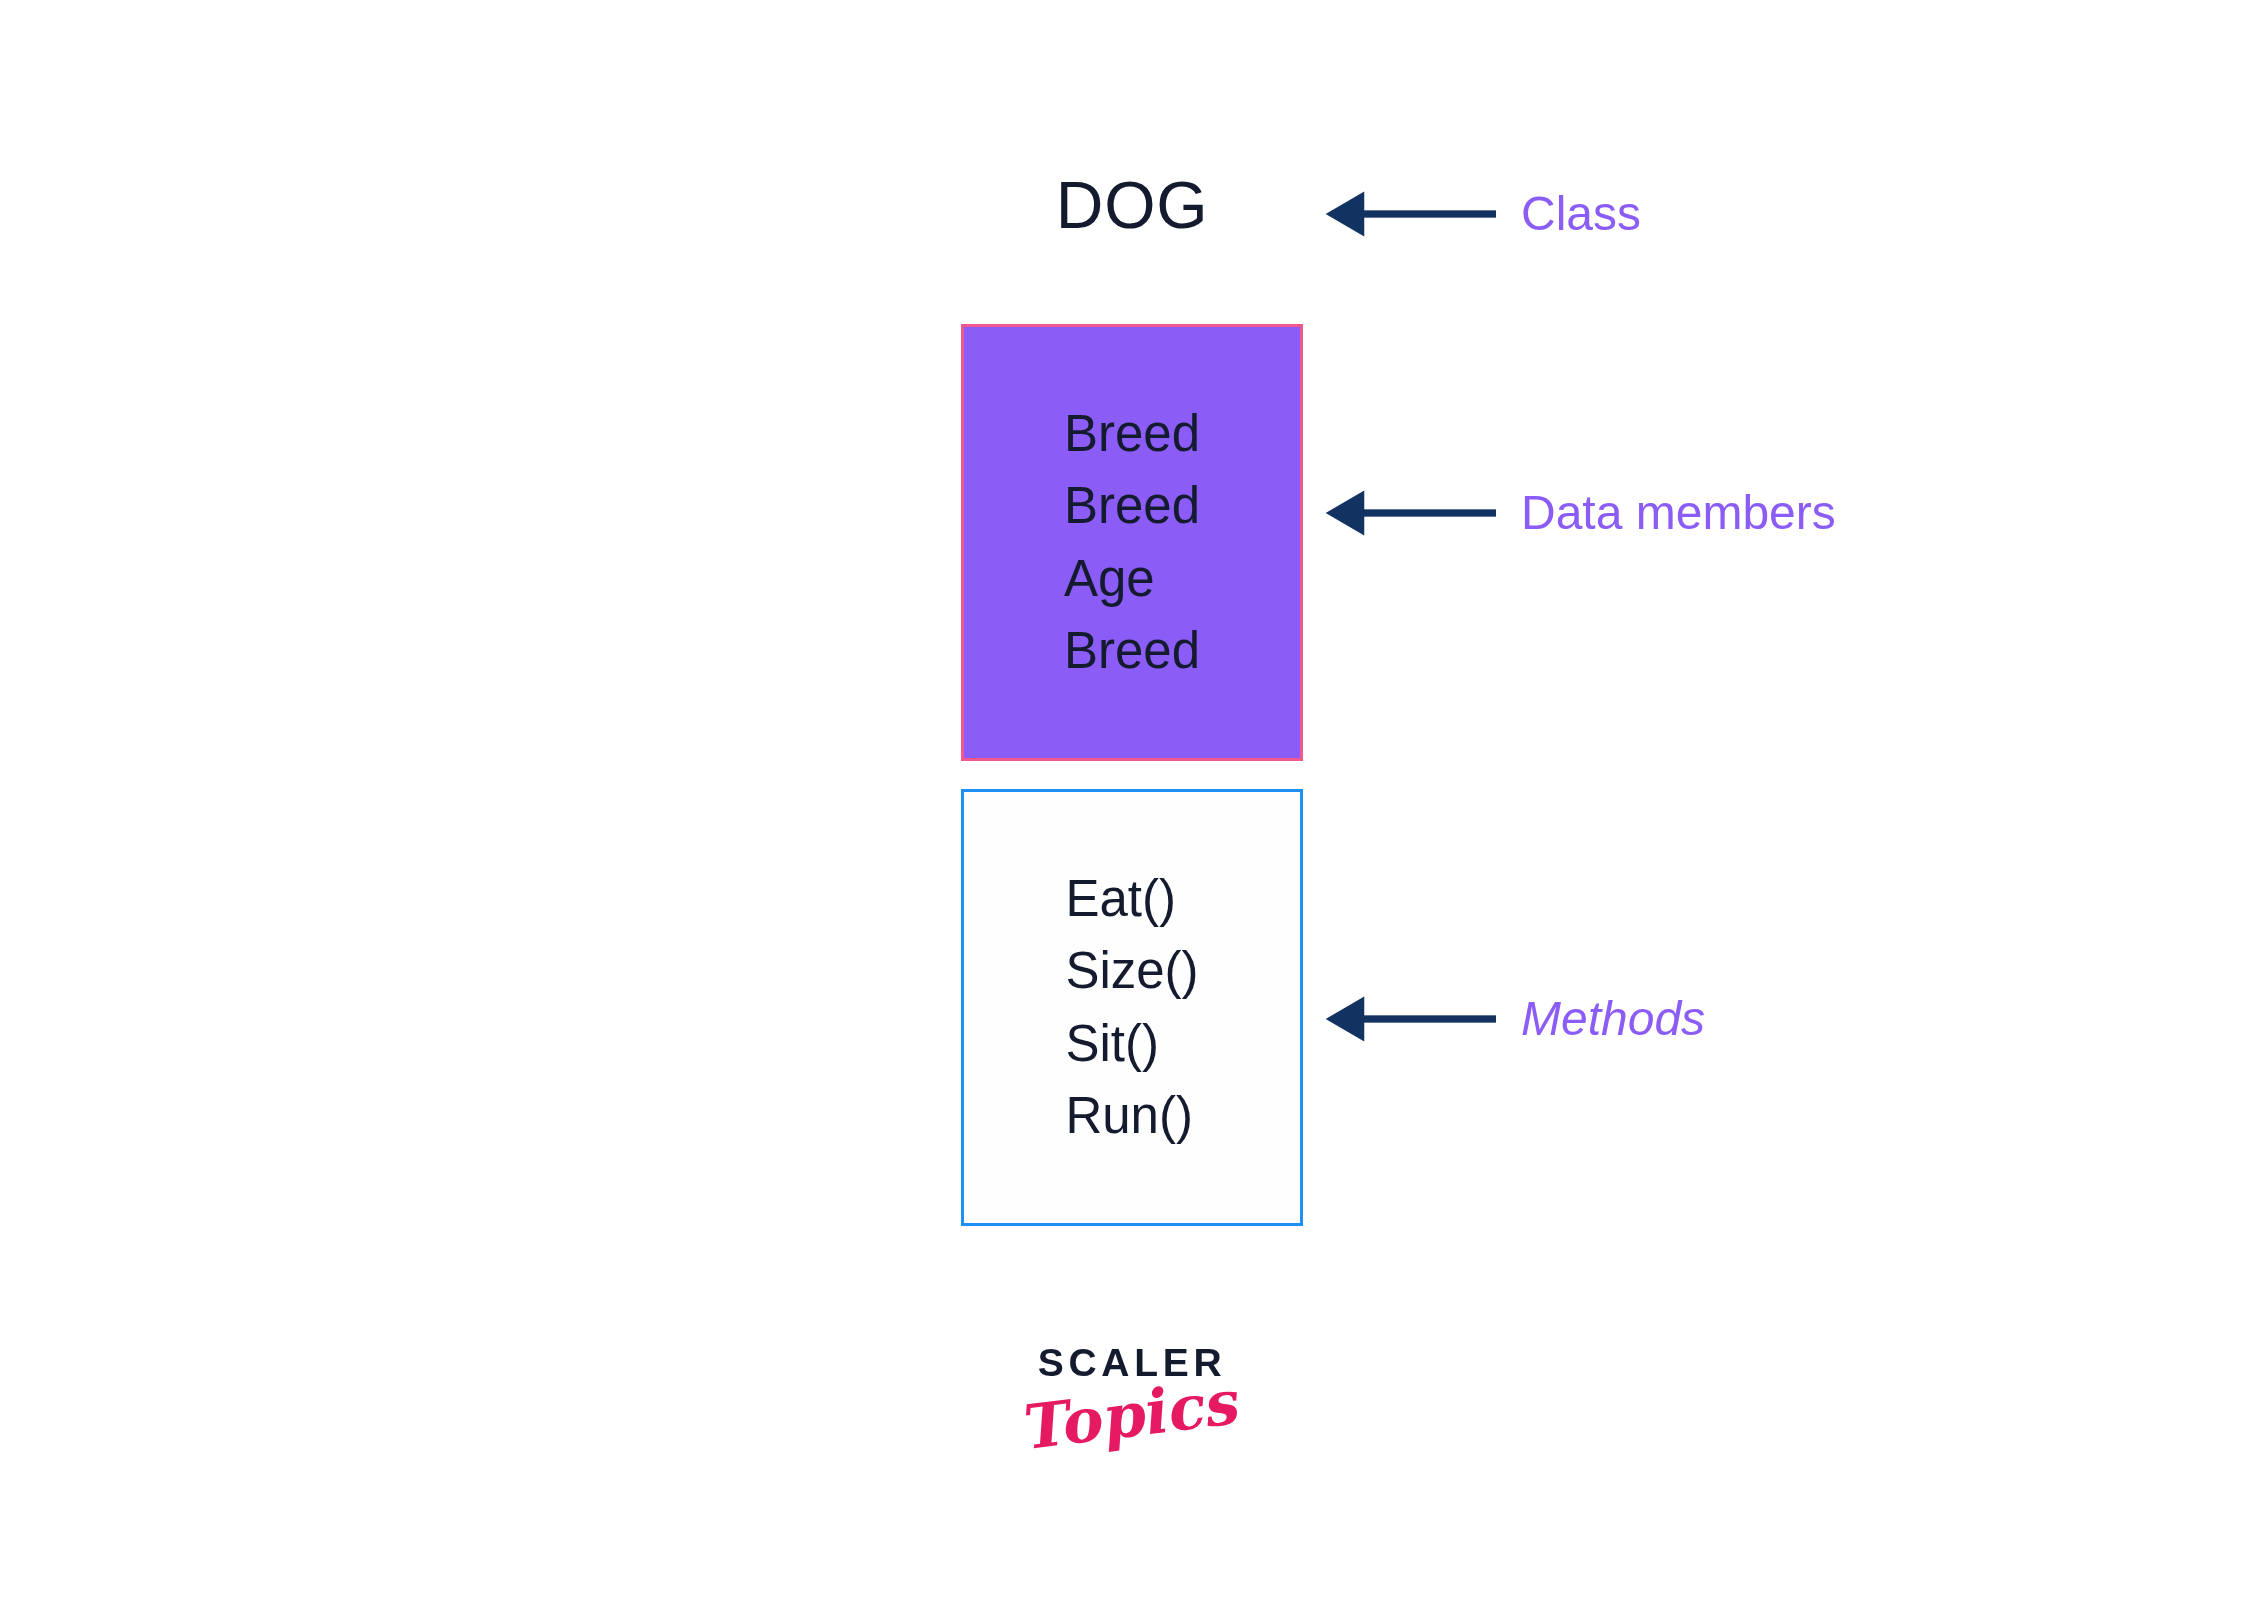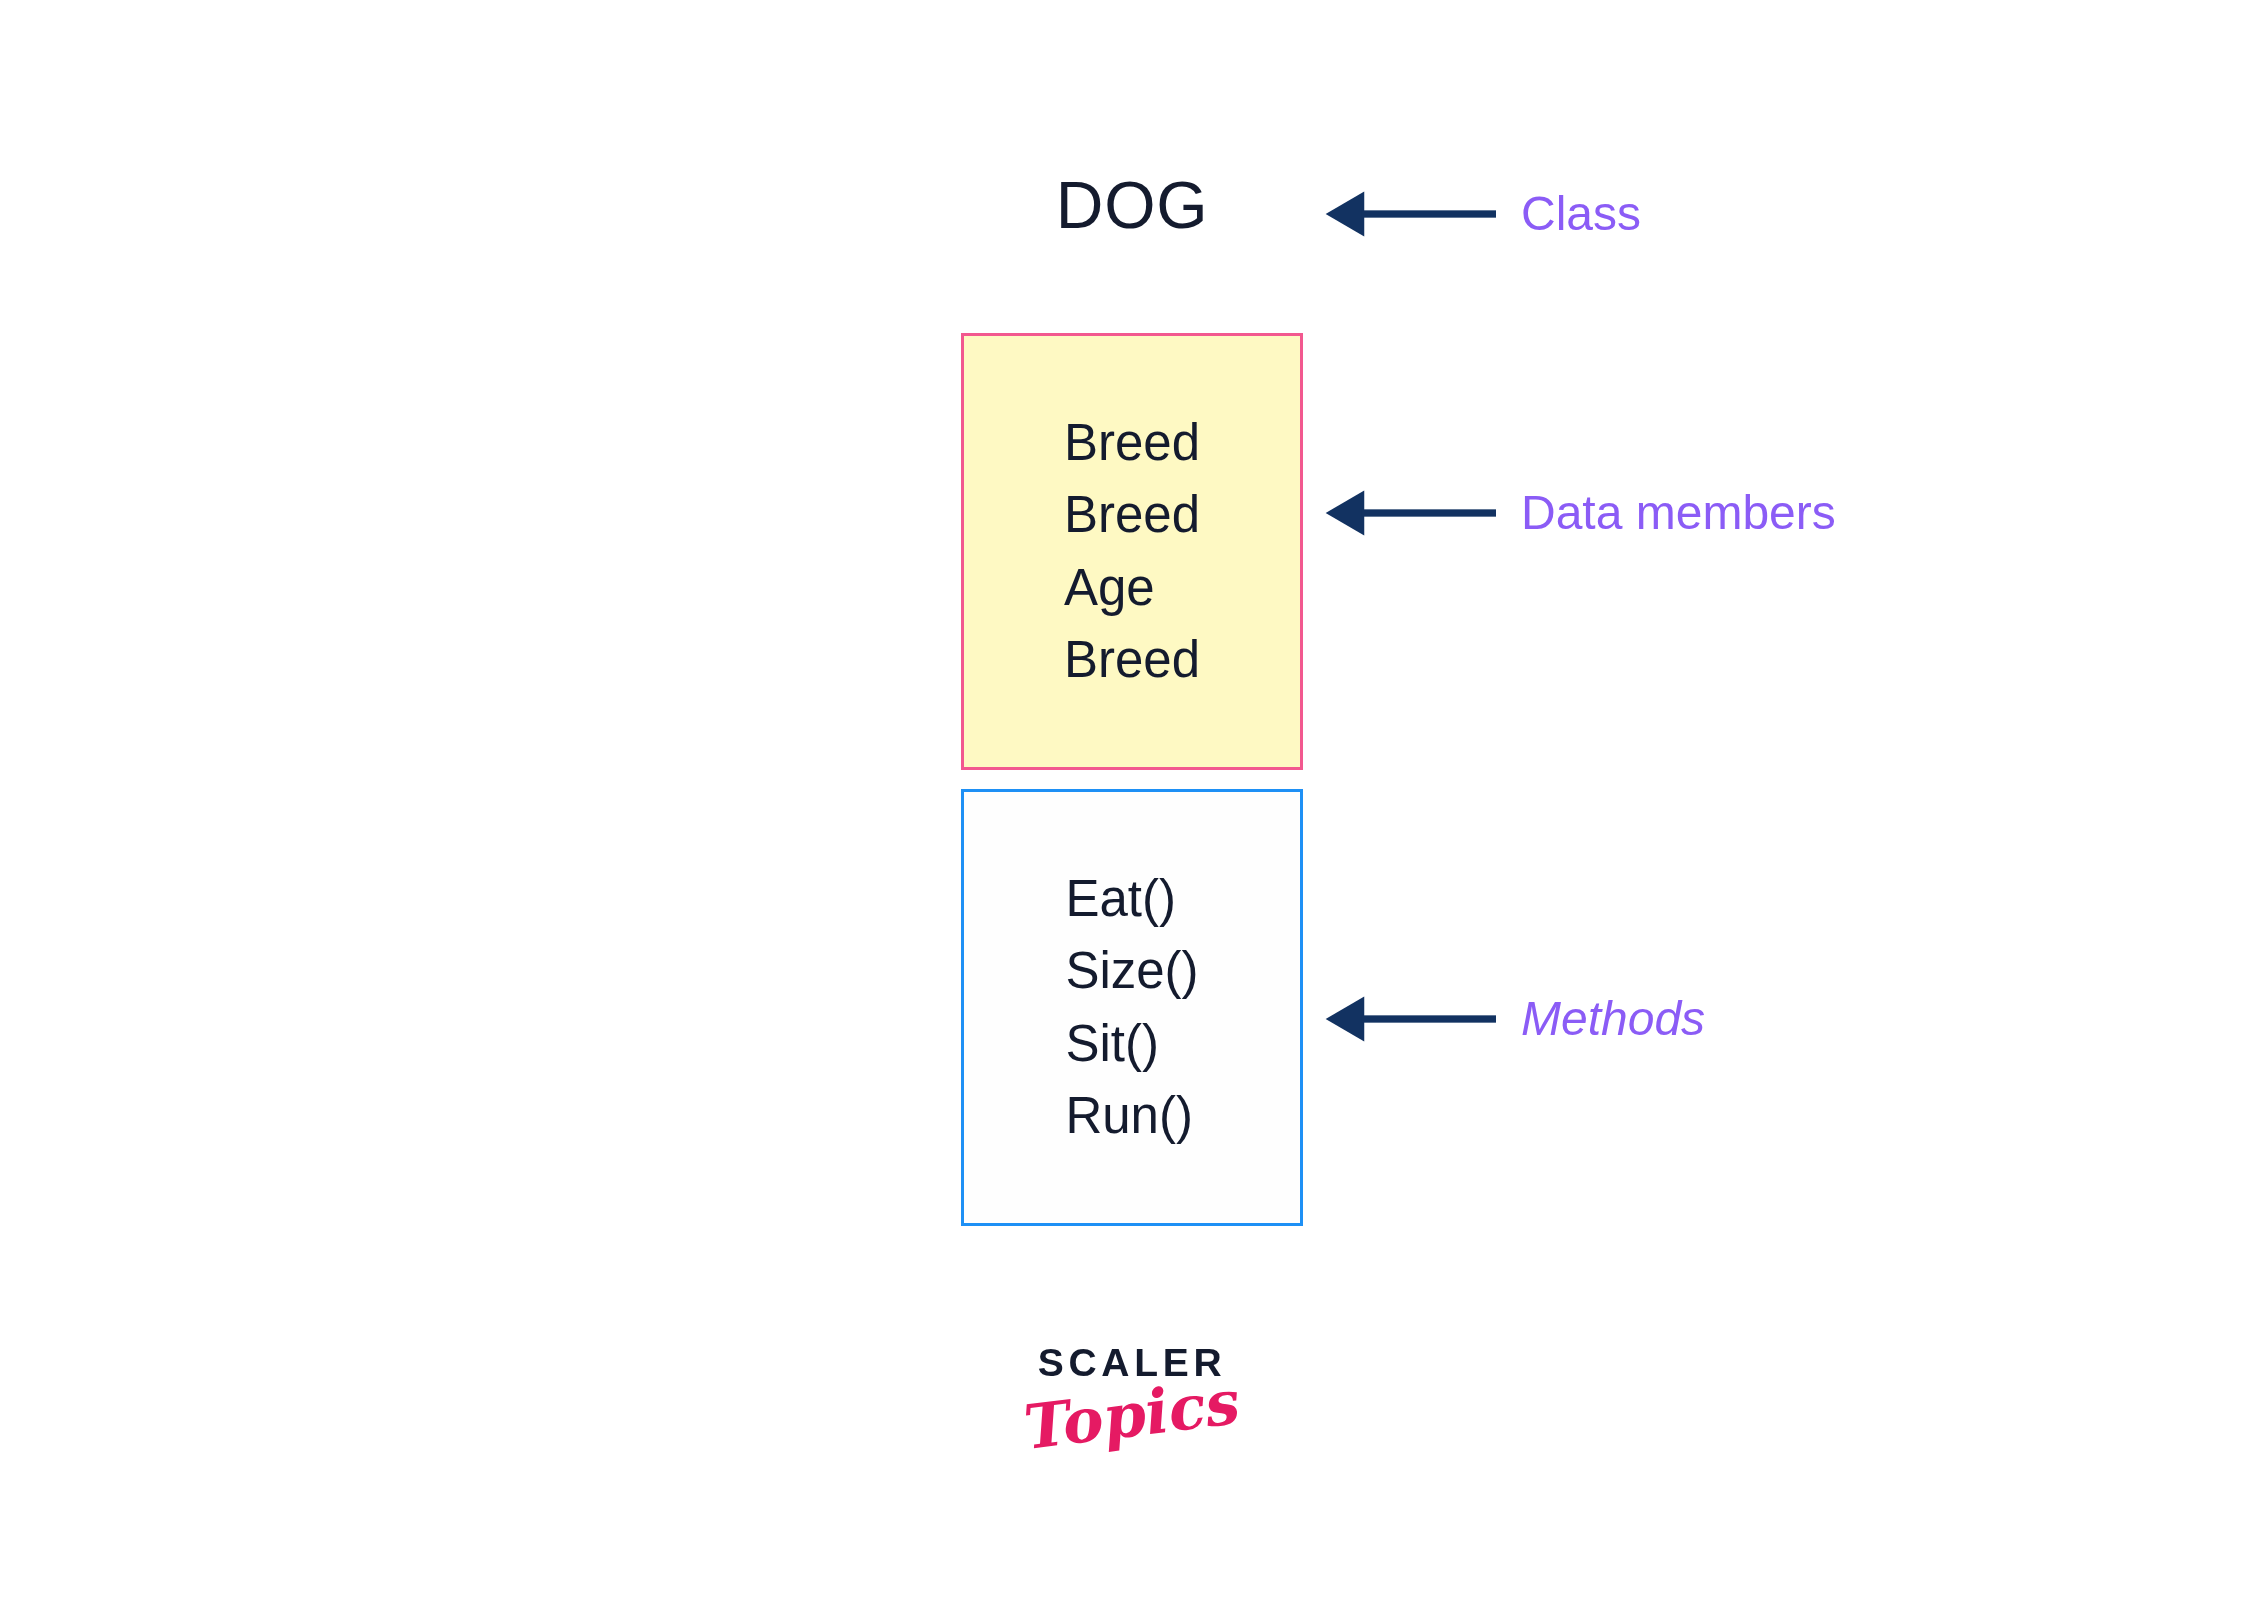--- a/index.html
+++ b/index.html
@@ -39,23 +39,23 @@
     left: 961px;
     width: 342px;
     height: 437px;
     box-sizing: border-box;
     display: flex;
     flex-direction: column;
     justify-content: center;
     align-items: center;
   }
   .uml-box.data-members {
-    top: 333px;
+    top: 324px;
     border: 3.3px solid #F2588F;
-    background: #fef9c3;
+    background: #8b5cf6;
   }
   .uml-box.methods {
     top: 789px;
     border: 3.3px solid #1E90F5;
     background: #FEFEFE;
   }
   .box-list {
     list-style: none;
     margin: 0;
     padding: 0;

